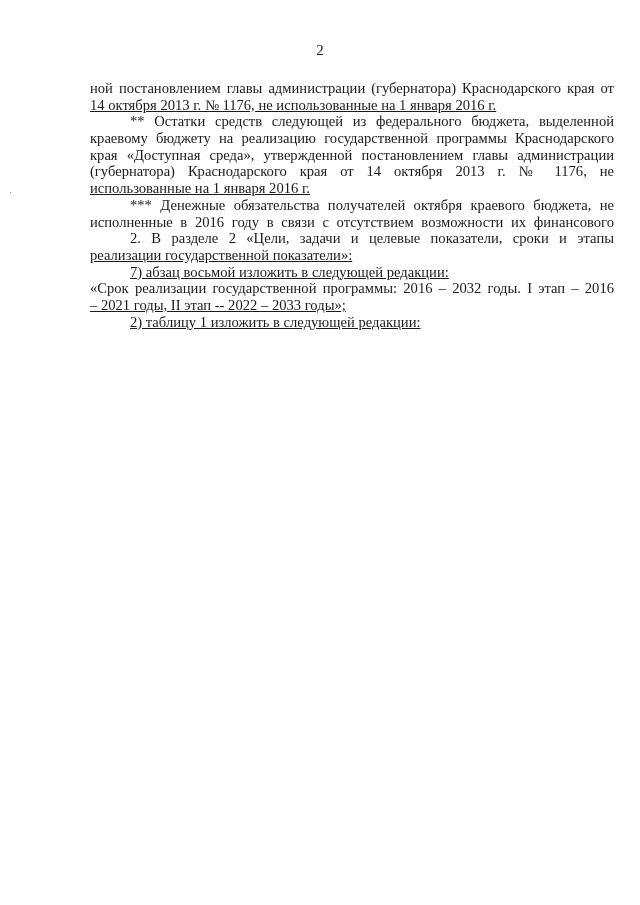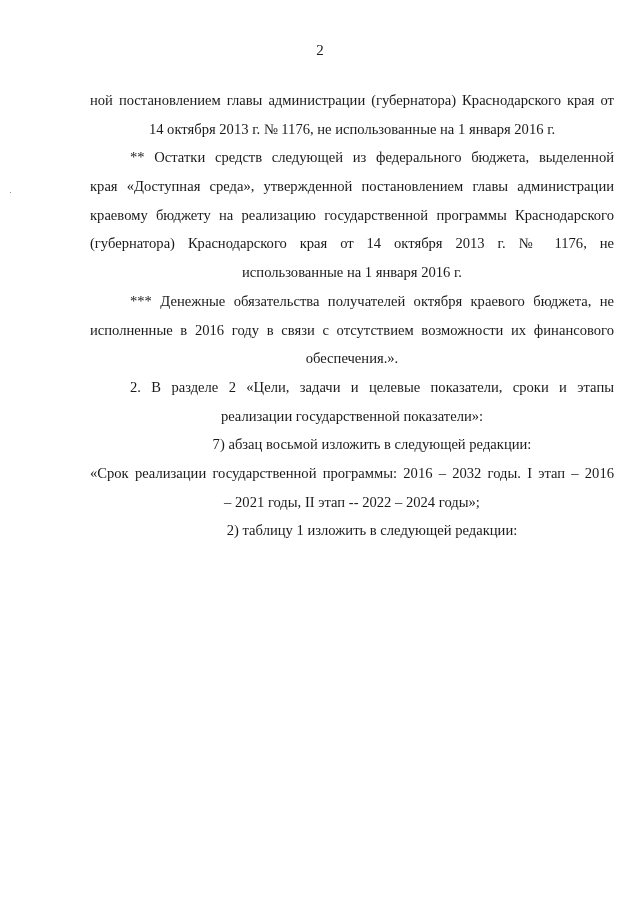--- a/index.html
+++ b/index.html
@@ -11,46 +11,45 @@
       font-size: 14.6px;
     }
     .page-number {
       position: absolute; top: 42px; left: 0; width: 640px; text-align: center;
       font-size: 15px;
     }
     .body-text {
       position: absolute; left: 90px; top: 80px; width: 524px;
     }
     .line {
-      display: block; height: 16.7px; line-height: 16.7px; white-space: nowrap; margin-top: 12px;
+      display: block; height: 16.7px; line-height: 16.7px; white-space: nowrap;
     }
     .just { text-align: justify; text-align-last: justify; }
     .indent { padding-left: 40px; }
-    .left { text-align: center; }
+    .left { text-align: left; text-decoration: underline; }
     .margin-dot {
       position: absolute; left: 10px; top: 192px; width: 1px; height: 1px; background: #888;
     }
   </style>
 </head>
 <body>
 
 <div class="page">
   <div class="page-number">2</div>
   <div class="margin-dot"></div>
   <div class="body-text">
     <span class="line just">ной постановлением главы администрации (губернатора) Краснодарского края от</span>
     <span class="line left">14 октября 2013 г. № 1176, не использованные на 1 января 2016 г.</span>
     <span class="line just indent">** Остатки средств следующей из федерального бюджета, выделенной</span>
+    <span class="line just">краевому бюджету на реализацию государственной программы Краснодарского</span>
     <span class="line just">края «Доступная среда», утвержденной постановлением главы администрации</span>
-    <span class="line just">краевому бюджету на реализацию государственной программы Краснодарского</span>
     <span class="line just">(губернатора) Краснодарского края от 14 октября 2013 г. № 1176, не</span>
     <span class="line left">использованные на 1 января 2016 г.</span>
     <span class="line just indent">*** Денежные обязательства получателей октября краевого бюджета, не</span>
     <span class="line just">исполненные в 2016 году в связи с отсутствием возможности их финансового</span>
-    <span class="line left">обеспечения.».</span>
     <span class="line just indent">2. В разделе 2 «Цели, задачи и целевые показатели, сроки и этапы</span>
     <span class="line left">реализации государственной показатели»:</span>
     <span class="line left indent">7) абзац восьмой изложить в следующей редакции:</span>
     <span class="line just">«Срок реализации государственной программы: 2016 – 2032 годы. I этап –    2016</span>
-    <span class="line left">– 2021 годы, II этап -- 2022 – 2024 годы»;</span>
+    <span class="line left">– 2021 годы, II этап -- 2022 – 2033 годы»;</span>
     <span class="line left indent">2) таблицу 1 изложить в следующей редакции:</span>
   </div>
 </div>
 
 </body></html>

